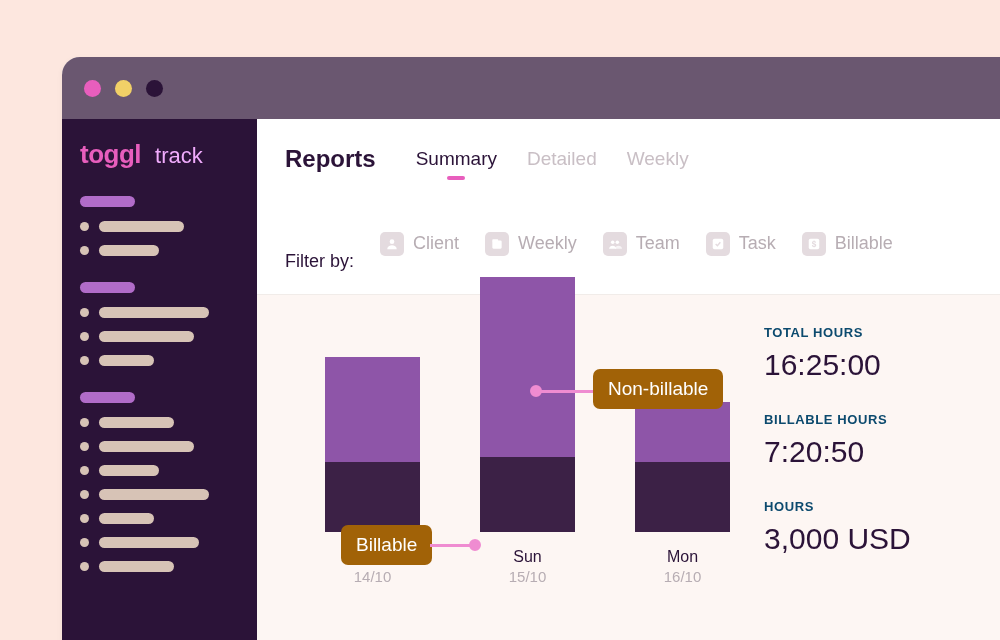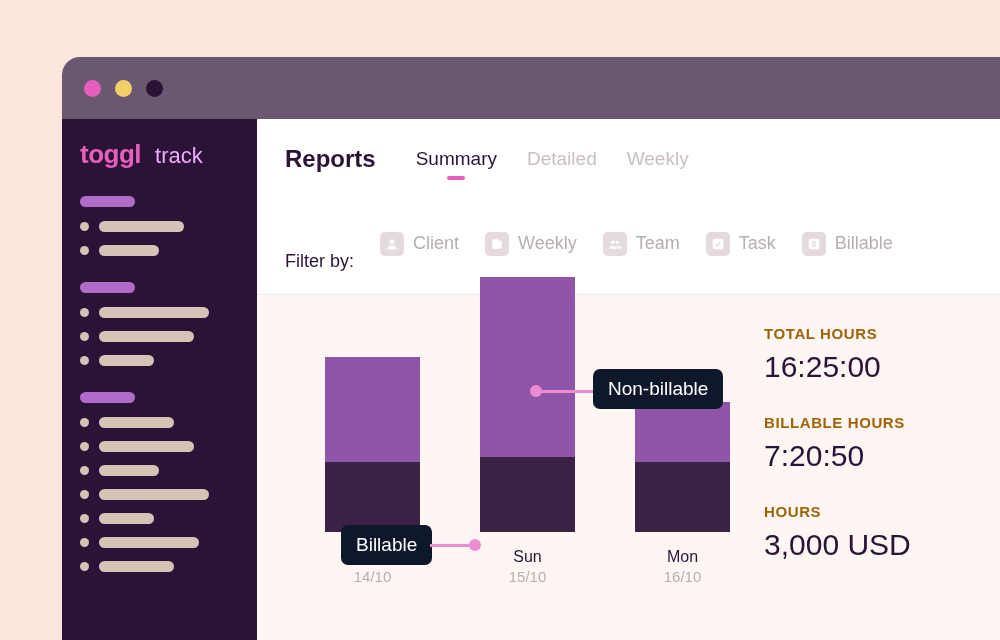--- a/index.html
+++ b/index.html
@@ -97,37 +97,37 @@
   .barcol { display: flex; flex-direction: column; }
   .bar { width: 95px; display: flex; flex-direction: column; justify-content: flex-end; }
   .seg-non { background: #8e55a8; }
   .seg-bill { background: #3c2146; }
   .barlabel { margin-top: 16px; text-align: center; }
   .barlabel .d1 { font-size: 16px; color: #2b1338; }
   .barlabel .d2 { font-size: 15px; color: #b7adb3; margin-top: 2px; }
 
   .callout {
     position: absolute;
-    background: #0f172a;
+    background: #a16207;
     color: #fff; font-size: 19px;
     padding: 9px 15px; border-radius: 7px;
     display: flex; align-items: center;
   }
   .callout-line {
     position: absolute; height: 3px; background: #ef8cd1;
   }
   .callout-dot {
     position: absolute; width: 12px; height: 12px; border-radius: 50%;
     background: #ef8cd1; border: 3px solid #ef8cd1;
   }
 
   
   .stats { width: 230px; padding-top: 0; }
   .stat { margin-bottom: 30px; }
-  .stat-label { font-size: 15px; font-weight: 700; letter-spacing: 0.6px; color: #a16207; margin-bottom: 8px; }
+  .stat-label { font-size: 13px; font-weight: 700; letter-spacing: 0.6px; color: #0c4a6e; margin-bottom: 8px; }
   .stat-value { font-size: 30px; font-weight: 400; color: #2b1338; }
 </style>
 </head>
 <body>
 
 <div class="window">
 
   <div class="titlebar">
     <div class="traffic t-pink"></div>
     <div class="traffic t-yellow"></div>

